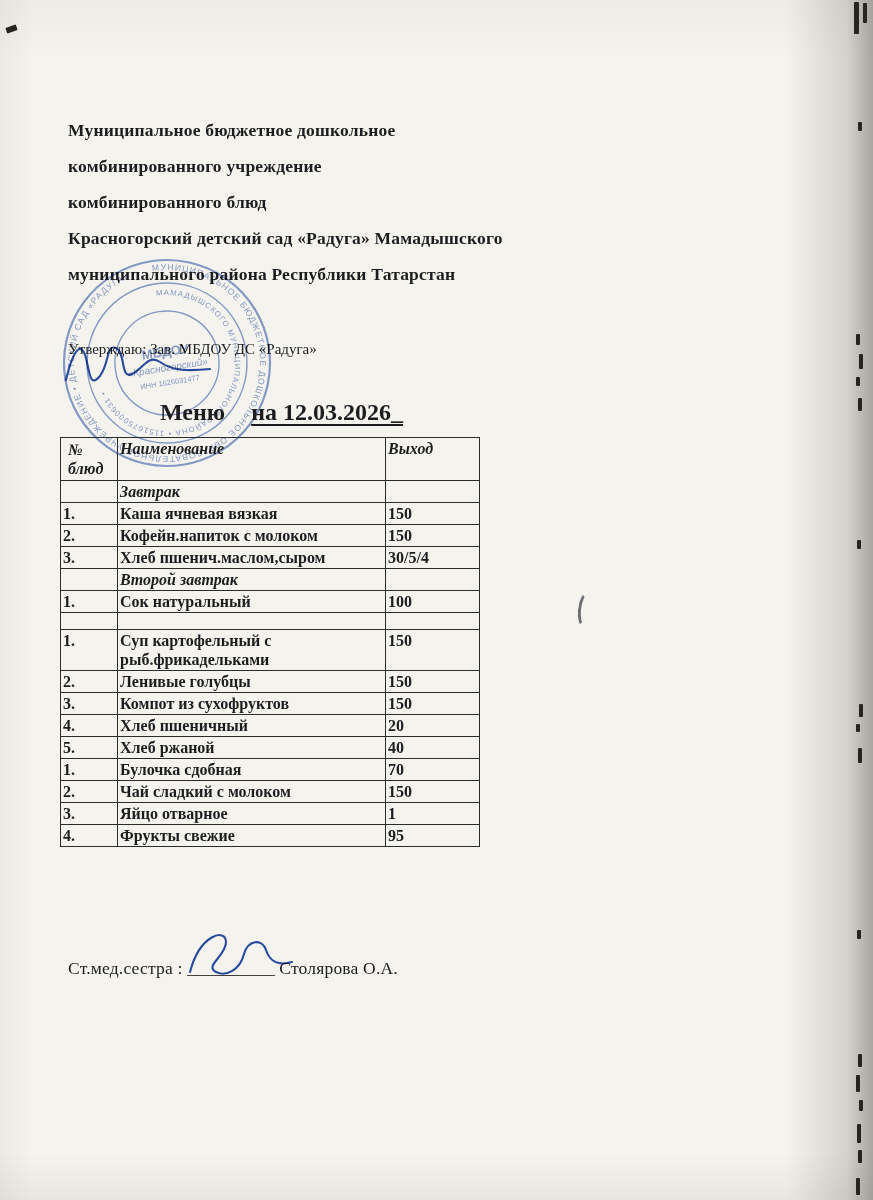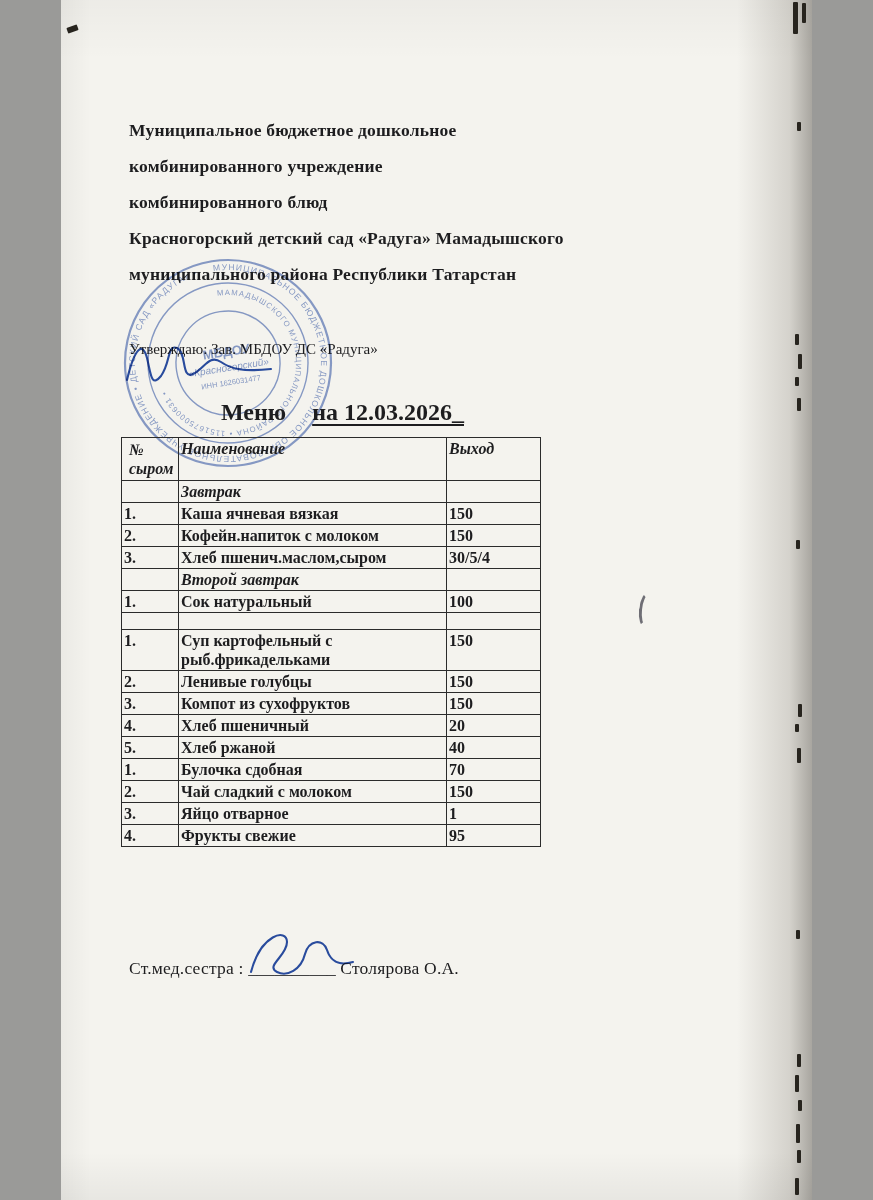--- a/index.html
+++ b/index.html
@@ -1,18 +1,18 @@
 <!DOCTYPE html>
 <html><head>
 <meta charset="utf-8">
 <style>
   * { margin:0; padding:0; box-sizing:border-box; }
   html,body { background:#9a9a98; }
   .page {
-    position:relative; width:751px; height:1200px; margin:0 auto;
+    position:relative; width:873px; height:1200px; margin:0 auto;
     background:#f4f3ee;
     font-family:"Liberation Serif", serif;
     color:#1d1d1f;
     overflow:hidden;
   }
   .paper-grad {
     position:absolute; inset:0; pointer-events:none;
     background:
       linear-gradient(90deg, rgba(0,0,0,0.04) 0%, rgba(0,0,0,0) 4%, rgba(0,0,0,0) 90%, rgba(70,62,50,0.18) 97%, rgba(45,40,32,0.38) 100%),
       linear-gradient(180deg, rgba(0,0,0,0.03) 0%, rgba(0,0,0,0) 5%, rgba(0,0,0,0) 96%, rgba(0,0,0,0.05) 100%);
@@ -104,21 +104,21 @@
   </div>
 
   <table class="menu">
     <colgroup>
         <col class="c-num">
         <col class="c-name">
         <col class="c-out">
       </colgroup>
     <tbody>
       <tr class="hdr">
-        <td class="h-num">№ сыром</td>
+        <td class="h-num">№ блюд</td>
         <td>Наименование</td>
         <td>Выход</td>
       </tr>
     <tr class="section">
           <td></td>
           <td>Завтрак</td>
           <td></td>
         </tr>
         <tr class="item">
           <td>1.</td>

